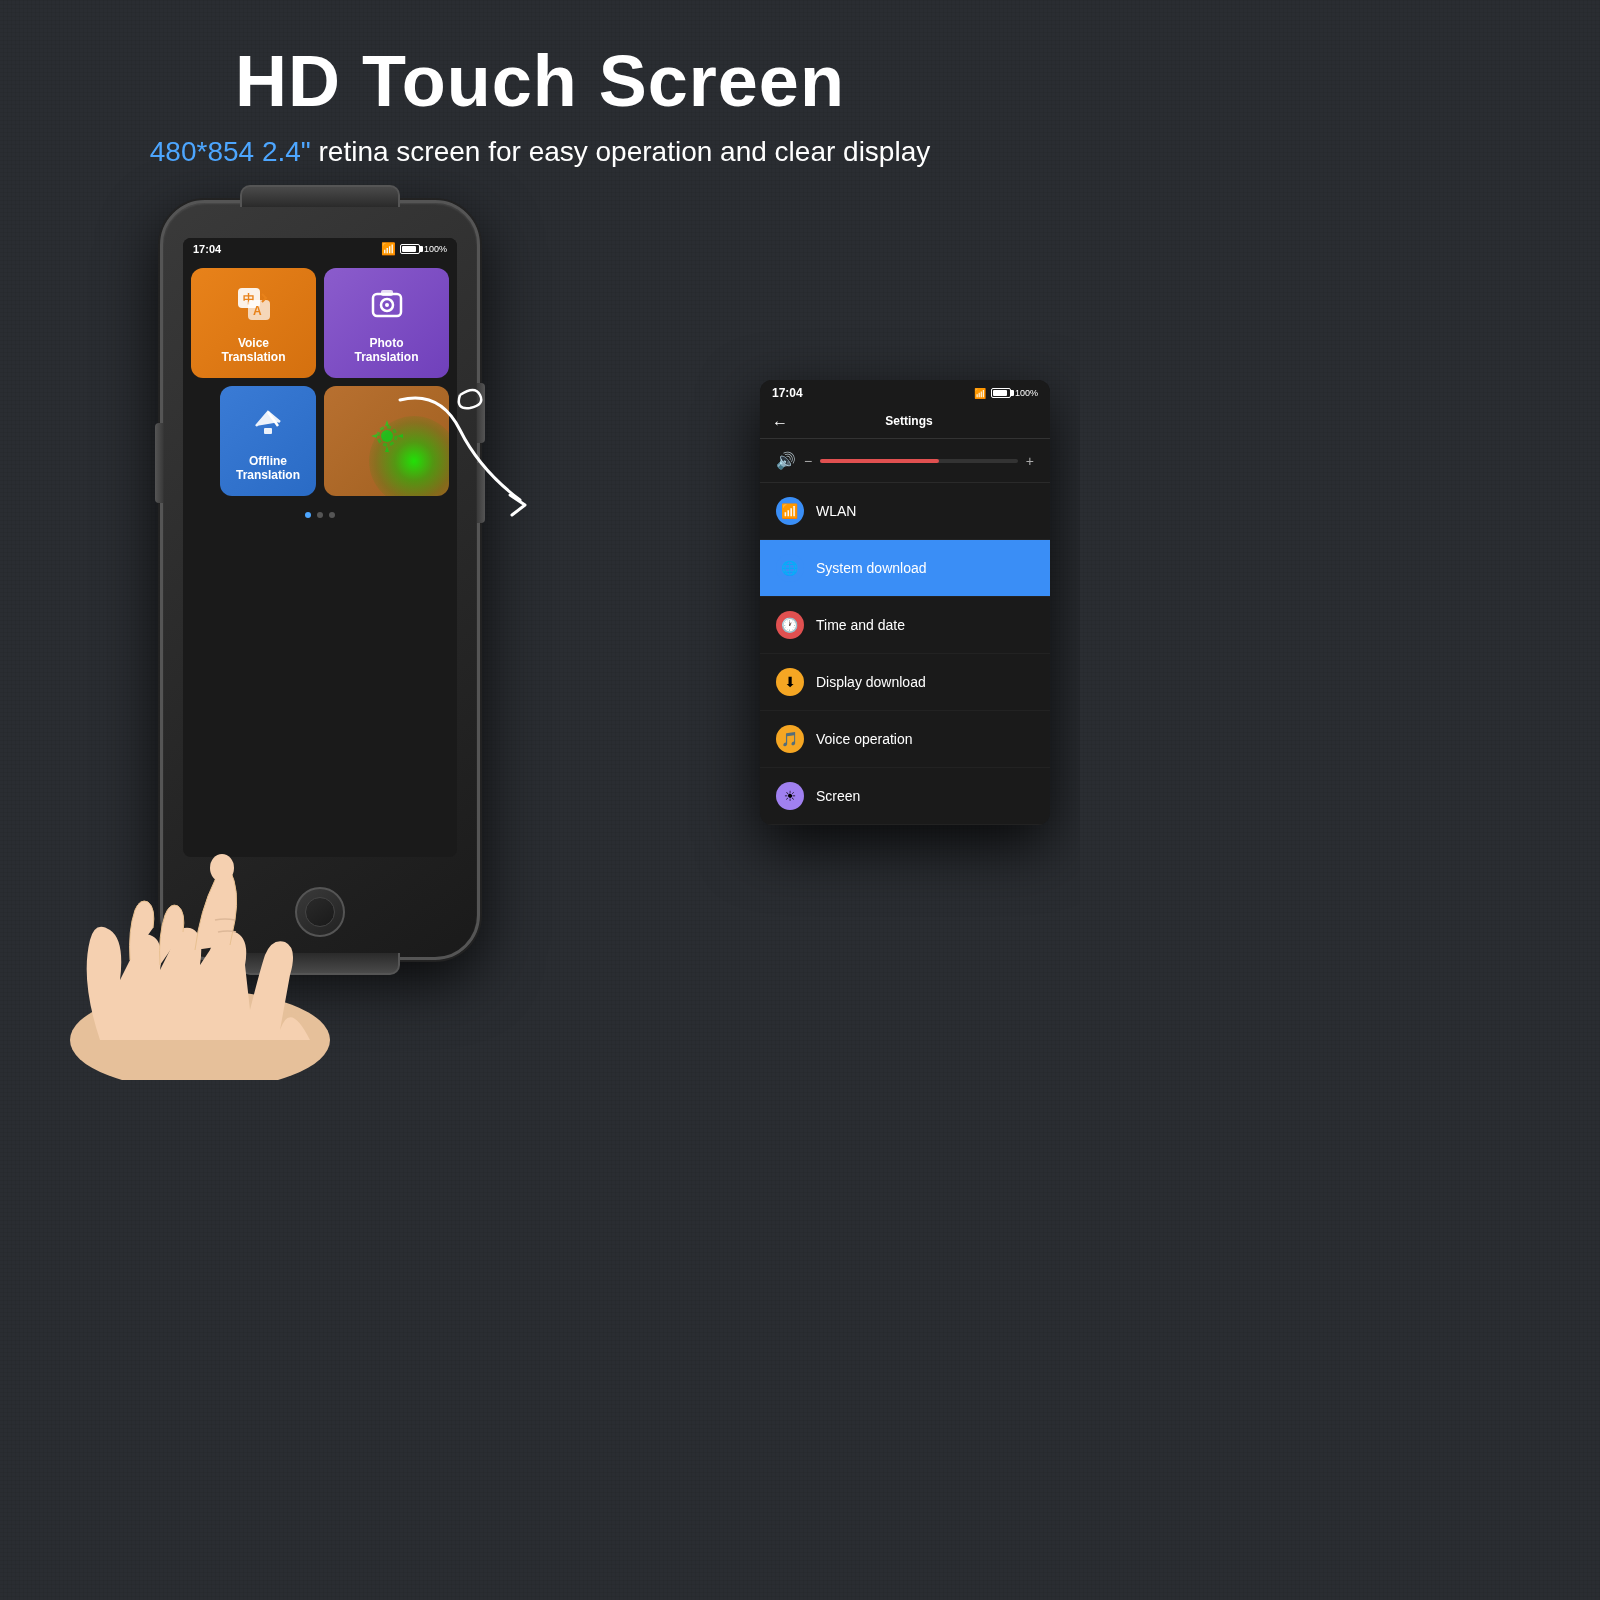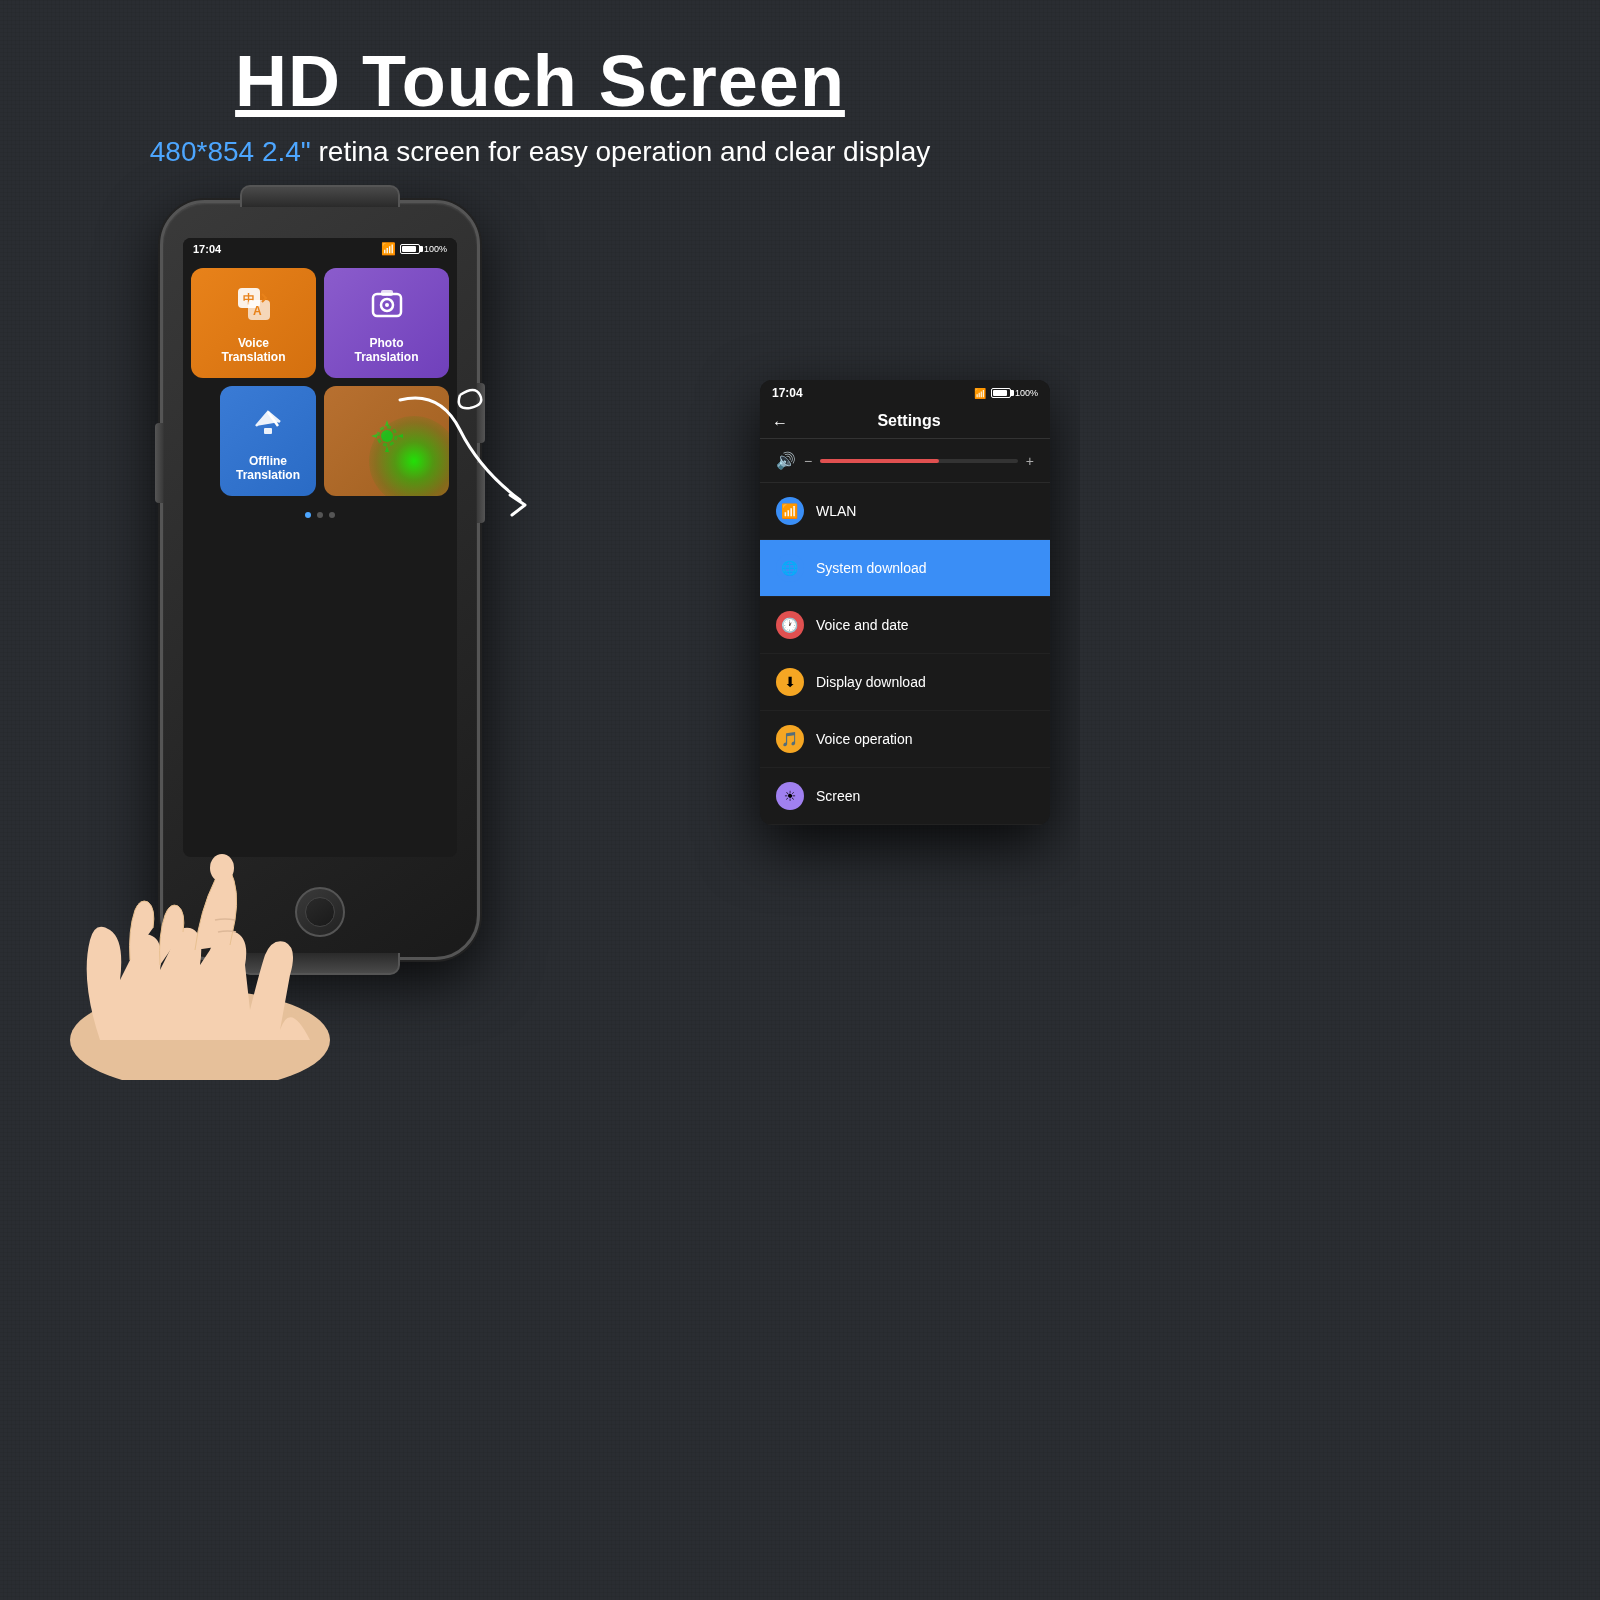--- a/index.html
+++ b/index.html
@@ -20,21 +20,20 @@
       text-align: center;
       padding-top: 40px;
       position: relative;
       z-index: 10;
     }
     .main-title {
       font-size: 72px;
       font-weight: 900;
       color: white;
       letter-spacing: 1px;
-      text-decoration: underline;
     }
     .subtitle {
       font-size: 28px;
       color: white;
       margin-top: 10px;
       line-height: 1.4;
     }
     .subtitle .highlight {
       color: #4da6ff;
     }
@@ -312,21 +311,21 @@
       padding: 8px 12px;
       border-bottom: 1px solid #333;
     }
     .settings-back {
       color: white;
       font-size: 16px;
       margin-right: 12px;
     }
     .settings-title {
       color: white;
-      font-size: 16px;
+      font-size: 12px;
       font-weight: bold;
       flex: 1;
       text-align: center;
       margin-right: 20px;
     }
 
     
     .volume-row {
       display: flex;
       align-items: center;
@@ -540,21 +539,21 @@
     <span class="settings-item-label">WLAN</span>
   </div>
 
   <div class="settings-item active">
     <div class="settings-item-icon lang">🌐</div>
     <span class="settings-item-label">System download</span>
   </div>
 
   <div class="settings-item">
     <div class="settings-item-icon time" style="background:#e05050;">🕐</div>
-    <span class="settings-item-label">Voice and date</span>
+    <span class="settings-item-label">Time and date</span>
   </div>
 
   <div class="settings-item">
     <div class="settings-item-icon offline" style="background:#f5a623;">⬇</div>
     <span class="settings-item-label">Display download</span>
   </div>
 
   <div class="settings-item">
     <div class="settings-item-icon voice" style="background:#f5a623;">🎵</div>
     <span class="settings-item-label">Voice operation</span>

